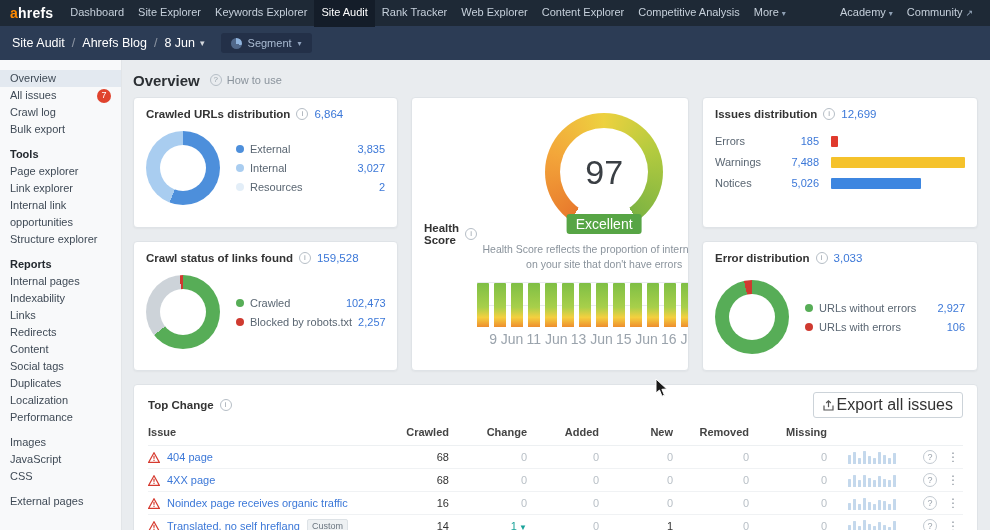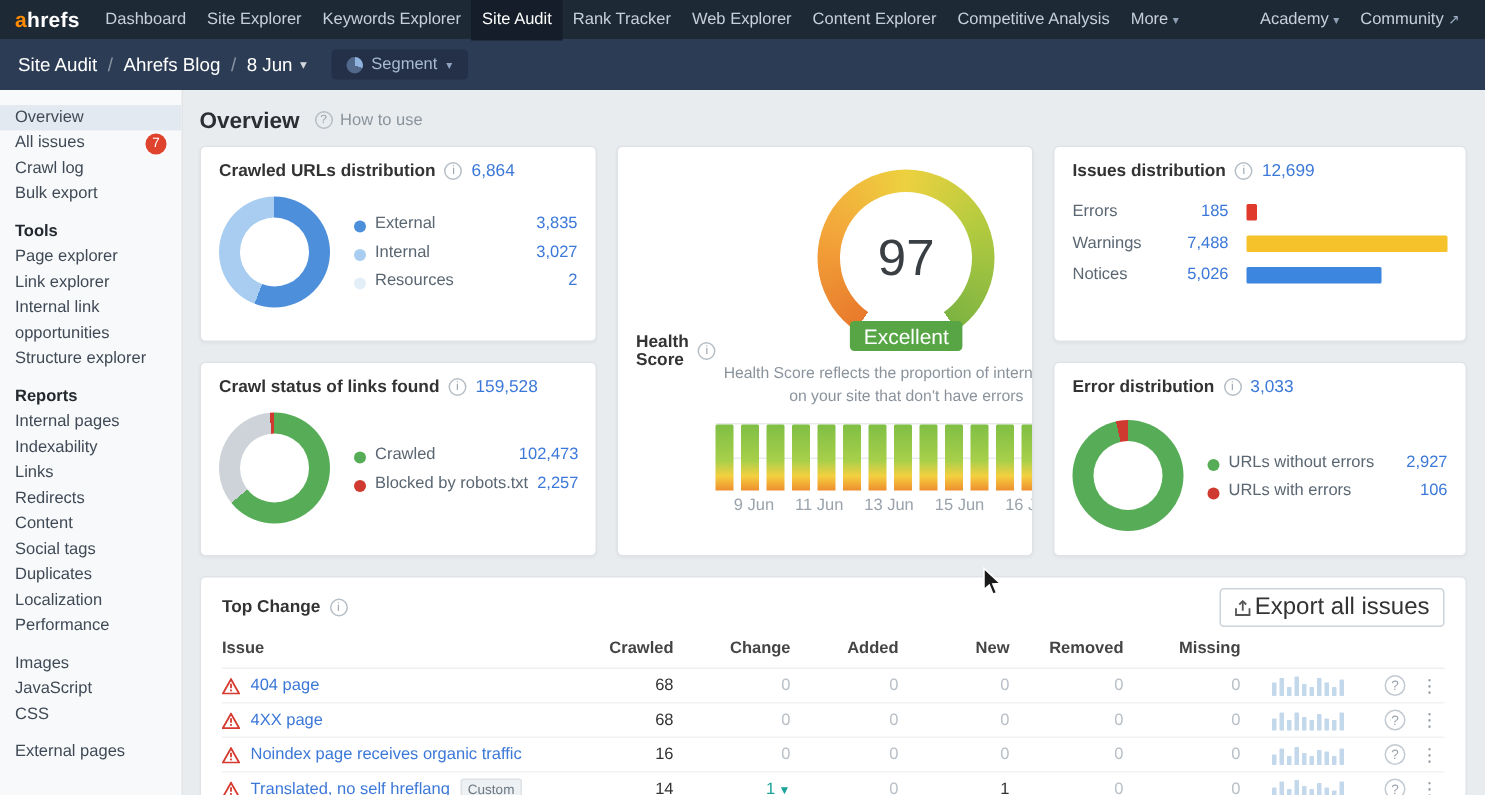--- a/index.html
+++ b/index.html
@@ -48,21 +48,21 @@
   .grid { display:grid; grid-template-columns:265px 278px 1fr; grid-template-rows:131px 130px; gap:13px; }
   .card { background:#fff; border:1px solid #dfe3e7; border-radius:4px; padding:10px 12px; box-shadow:0 1px 2px rgba(0,0,0,.04); overflow:hidden; }
   .card-title-row { display:flex; align-items:center; gap:6px; font-size:11.5px; }
   .card-title { font-weight:bold; color:#333; }
   .card-total { color:#3c78d8; }
 
   .donut-flex { display:flex; align-items:center; gap:16px; margin-top:11px; }
   .donut { width:74px; height:74px; border-radius:50%; position:relative; flex:none; }
   .donut::after { content:""; position:absolute; inset:14px; background:#fff; border-radius:50%; }
   .legend { flex:1; }
-  .legend-row { display:flex; align-items:flex-end; gap:6px; padding:3.5px 0; font-size:11px; }
+  .legend-row { display:flex; align-items:center; gap:6px; padding:3.5px 0; font-size:11px; }
   .dot { width:8px; height:8px; border-radius:50%; flex:none; }
   .legend-label { color:#5a6672; white-space:nowrap; }
   .legend-value { margin-left:auto; color:#3c78d8; cursor:pointer; }
 
   
   .card.health { grid-column:2; grid-row:1 / 3; display:flex; }
   .health-body { display:flex; flex-direction:column; align-items:center; }
   .gauge-wrap { position:relative; width:118px; height:118px; margin-top:5px; }
   .gauge { width:118px; height:118px; border-radius:50%;
     background:conic-gradient(from 215deg, #e8792c 0deg, #f3a63a 75deg, #edd13f 145deg, #b4cb3f 210deg, #7cb342 290deg, transparent 290deg 360deg); }
@@ -73,21 +73,21 @@
   .health-chart { margin-top:10px; width:254px; }
   .hc-plot { position:relative; height:46px; width:233px; }
   .hc-grid-100 { position:absolute; top:1px; left:0; right:-20px; border-top:1px solid #e8ebee; }
   .hc-grid-50 { position:absolute; top:24px; left:0; right:-20px; border-top:1px solid #e8ebee; }
   .hc-bars { position:absolute; bottom:0; left:0; display:flex; gap:5px; align-items:flex-end; height:46px; }
   .hc-bar { width:12px; border-radius:1px 1px 0 0;
     background:linear-gradient(to bottom, #7fbf45 0%, #a8cf4a 55%, #f4d03f 78%, #ee8e2e 100%); }
   .hc-ylab { position:absolute; right:-21px; font-size:8.5px; color:#9aa3ac; }
   .hc-ylab.y100 { top:-3px; }
   .hc-ylab.y50 { top:19px; }
-  .hc-dates { display:flex; justify-content:space-between; width:226px; padding-left:12px; margin-top:4px; font-size:11px; color:#9aa3ac; }
+  .hc-dates { display:flex; justify-content:space-between; width:226px; padding-left:12px; margin-top:4px; font-size:14px; color:#9aa3ac; }
 
   
   .hbar-rows { margin-top:15px; display:flex; flex-direction:column; gap:9px; }
   .hbar-row { display:flex; align-items:center; font-size:11px; }
   .hbar-label { width:58px; color:#5a6672; }
   .hbar-value { width:46px; text-align:right; color:#3c78d8; margin-right:12px; cursor:pointer; }
   .hbar-track { flex:1; height:11px; position:relative; }
   .hbar-fill { display:block; height:11px; border-radius:1px; }
 
   

